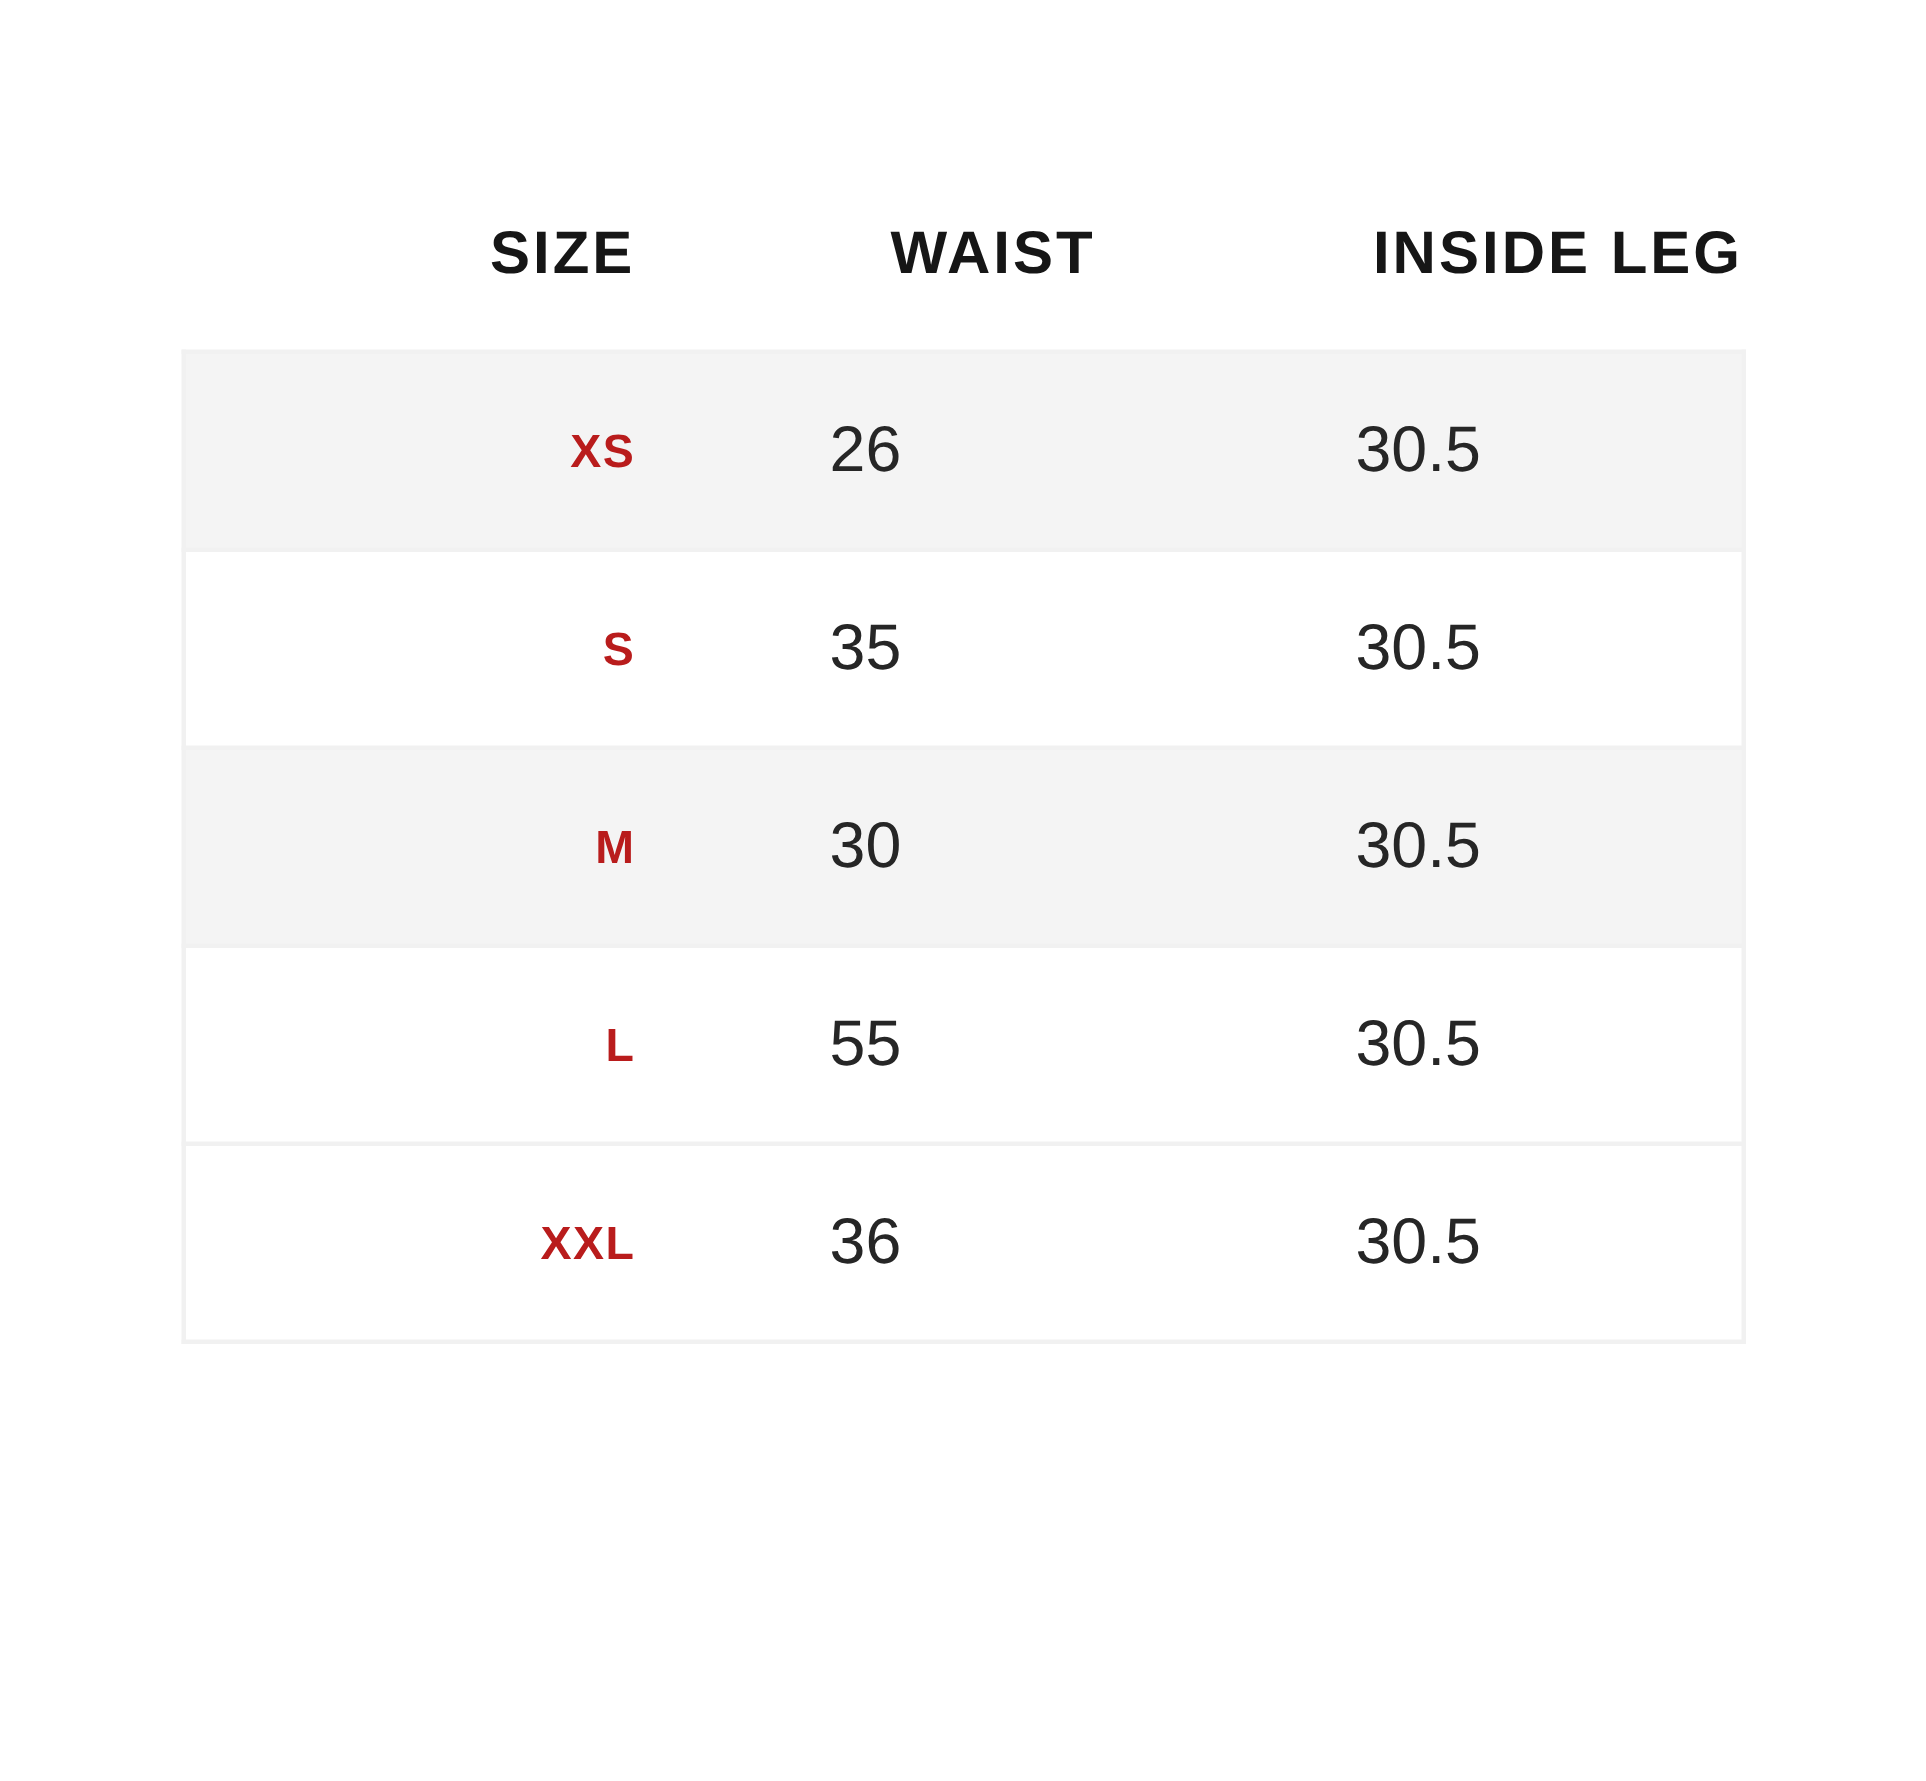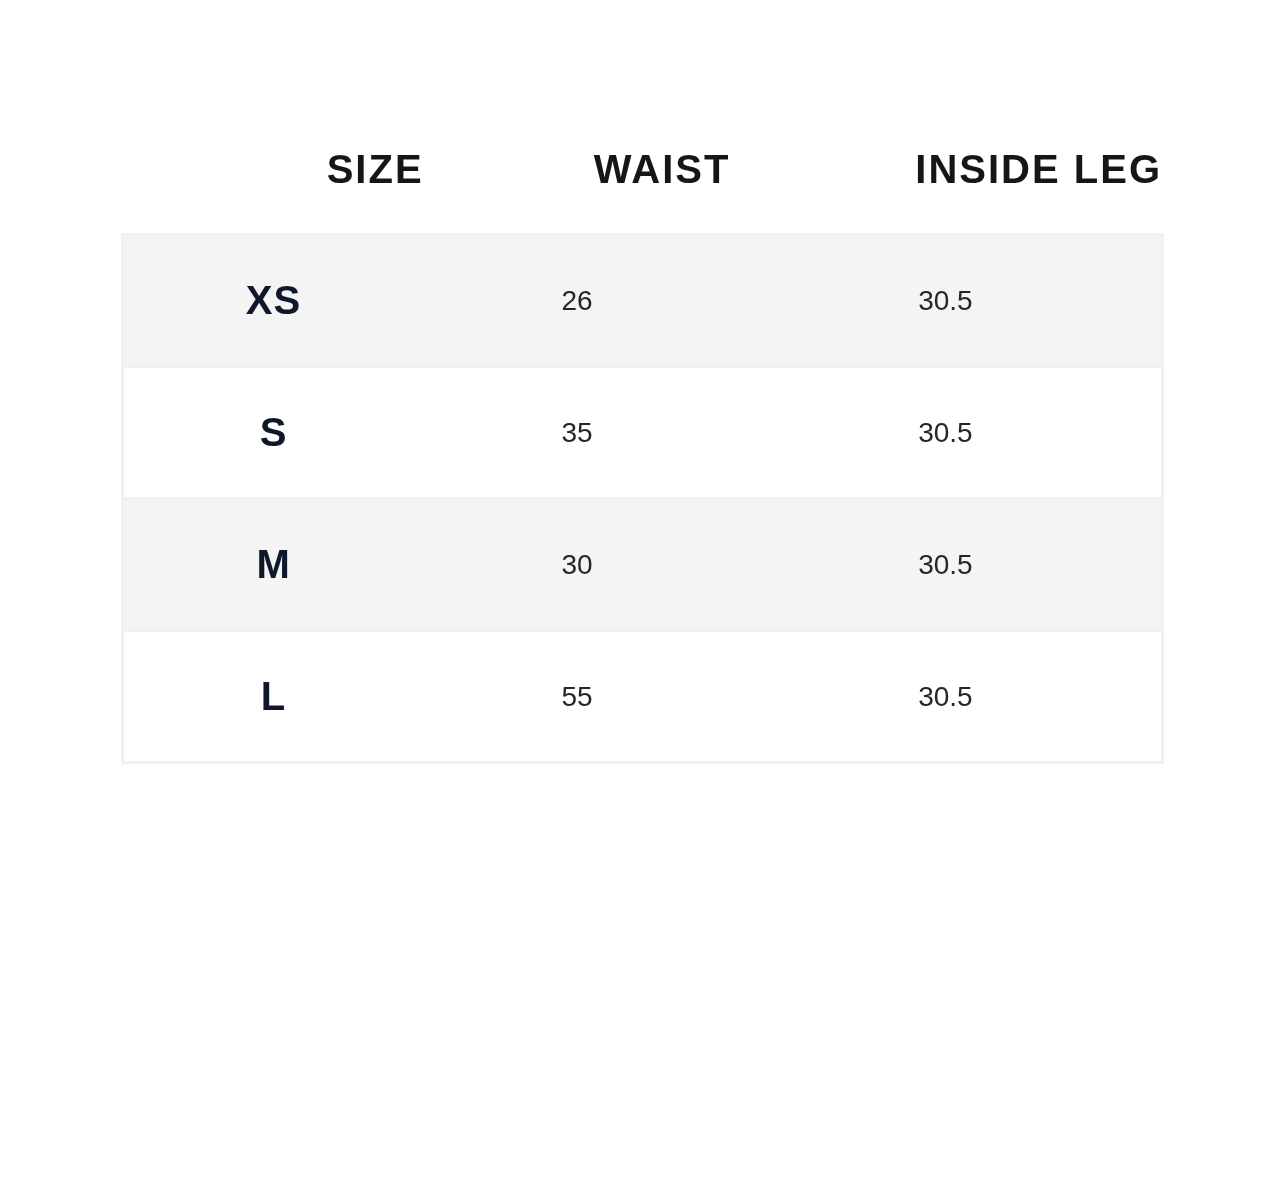--- a/index.html
+++ b/index.html
@@ -42,30 +42,31 @@
     border: 3px solid #f1f1f1;
     background: #ffffff;
   }
   tbody tr.alt {
     background: #f4f4f4;
   }
   tbody td {
     height: 129px;
     text-align: center;
     vertical-align: middle;
-    font-size: 28px;
+    font-size: 43px;
     font-weight: 400;
     color: #262626;
     padding: 0;
   }
   tbody td.size-cell {
-    font-size: 40px;
+    font-size: 31px;
     font-weight: 700;
     letter-spacing: 1px;
-    color: #0f172a;
+    color: #b91c1c;
+    text-align: right;
   }
 </style>
 </head>
 <body>
 
 <div class="chart-wrap">
   <table class="size-chart">
     <colgroup>
       <col class="col-size">
       <col class="col-waist">
@@ -92,15 +93,20 @@
       <tr class="alt">
         <td class="size-cell">M</td>
         <td>30</td>
         <td>30.5</td>
       </tr>
       <tr>
         <td class="size-cell">L</td>
         <td>55</td>
         <td>30.5</td>
       </tr>
+      <tr>
+        <td class="size-cell">XXL</td>
+        <td>36</td>
+        <td>30.5</td>
+      </tr>
     </tbody>
   </table>
 </div>
 
 </body></html>

